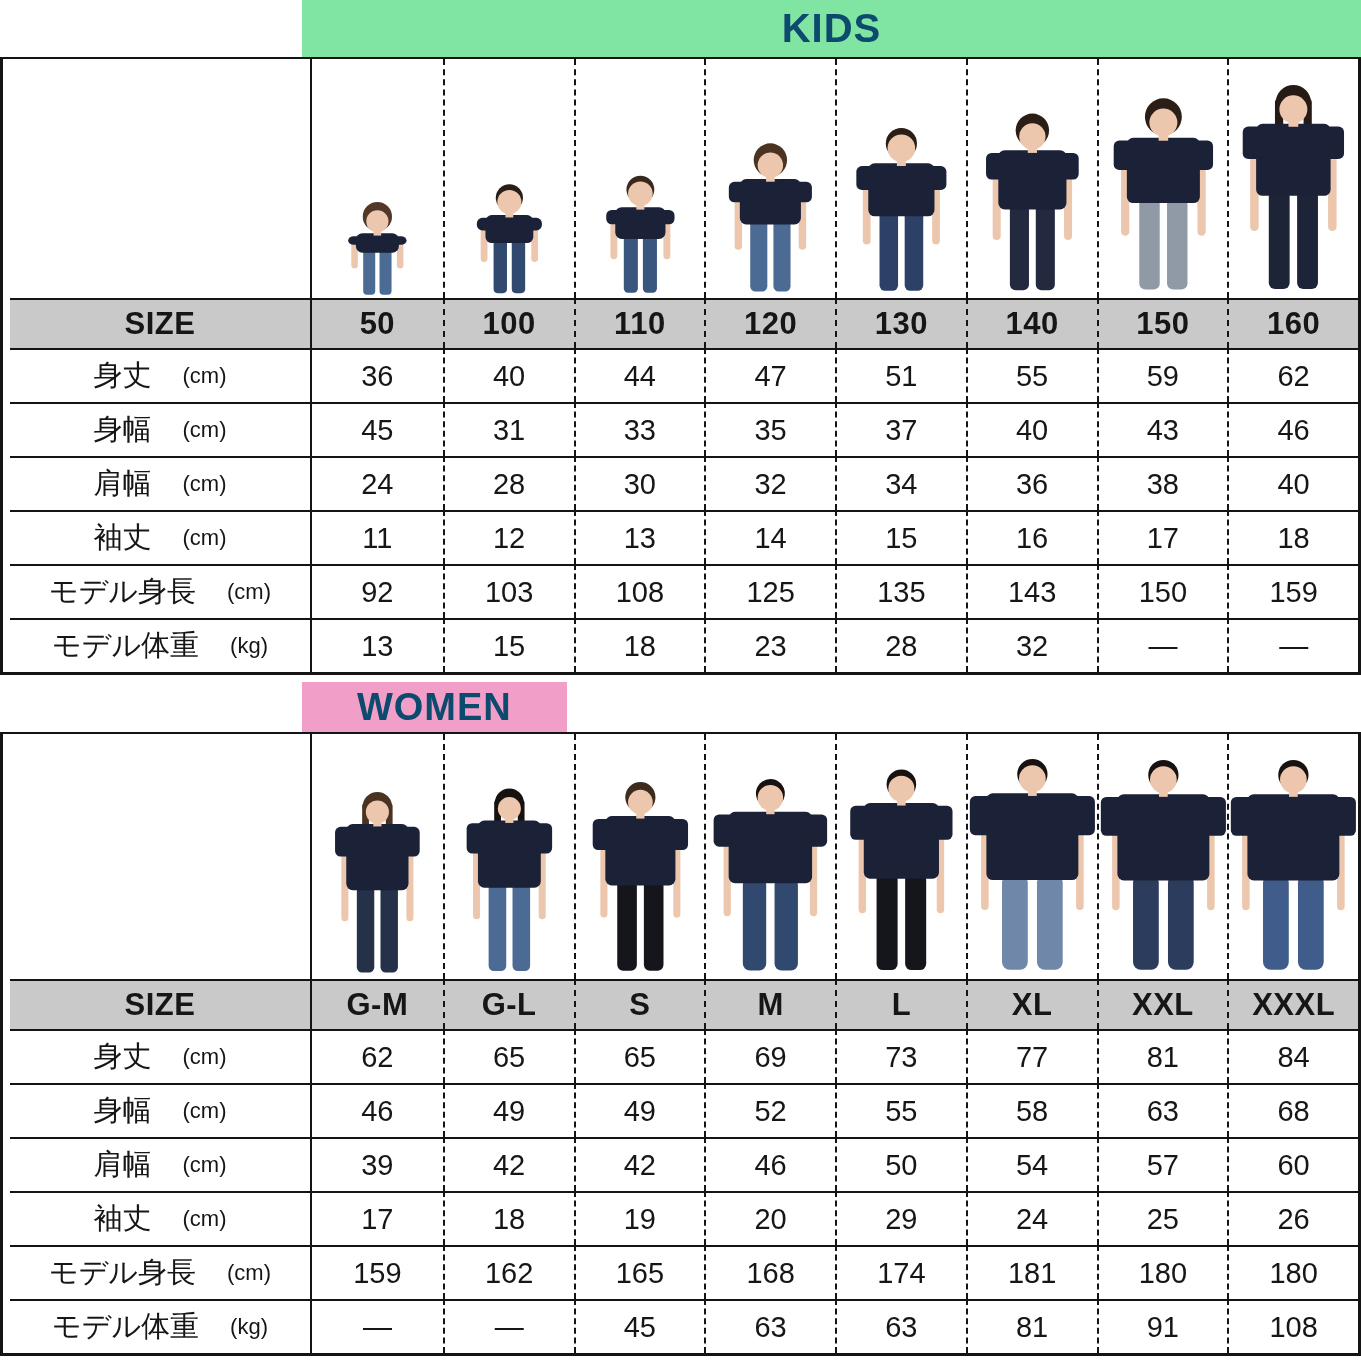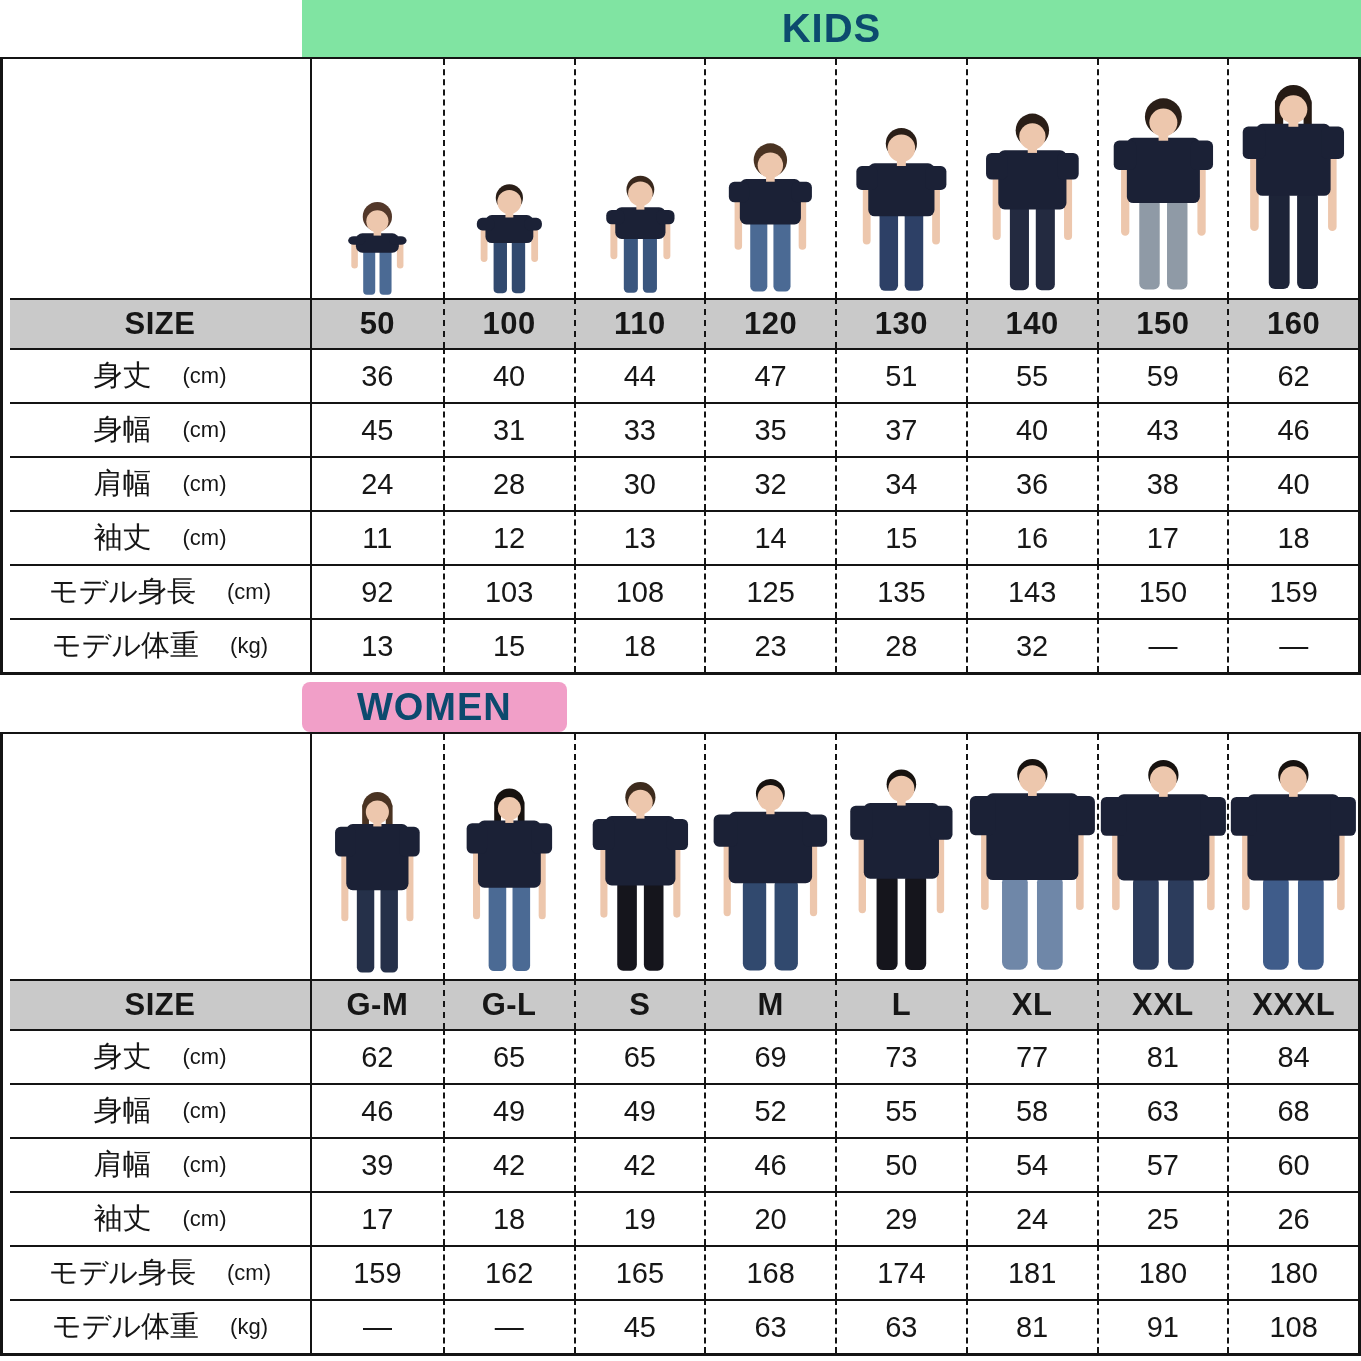--- a/index.html
+++ b/index.html
@@ -6,21 +6,21 @@
   body{font-family:"Liberation Sans","DejaVu Sans",sans-serif;color:#161616;}
   .sheet{width:1361px;height:1361px;overflow:hidden;background:#fff;}
 
   
   .band{display:grid;grid-template-columns:302px repeat(8,1fr);}
   #kids-band{height:57px;}
   #adults-band{height:50px;margin-top:7px;}
   .band-spacer{background:#fff;}
   .band-label{display:flex;align-items:center;justify-content:center;
               font-weight:bold;font-size:40px;letter-spacing:1px;color:#0c4a6e;}
-  #adults-band .band-label{font-size:38px;border-radius:8px;}
+  #adults-band .band-label{font-size:38px;}
 
   
   .tbody{display:grid;grid-template-columns:302px repeat(8,1fr);
          border:3px solid #141414;border-top-width:2px;background:#fff;padding-left:7px;}
   .kids-body{grid-template-rows:239px 50px repeat(6,54px);}
   .adults-body{grid-template-rows:245px 50px repeat(6,54px);}
 
   .cell{display:flex;align-items:center;justify-content:center;
         border-top:2px solid #141414;overflow:hidden;min-width:0;}
   .row0{border-top:none;}

